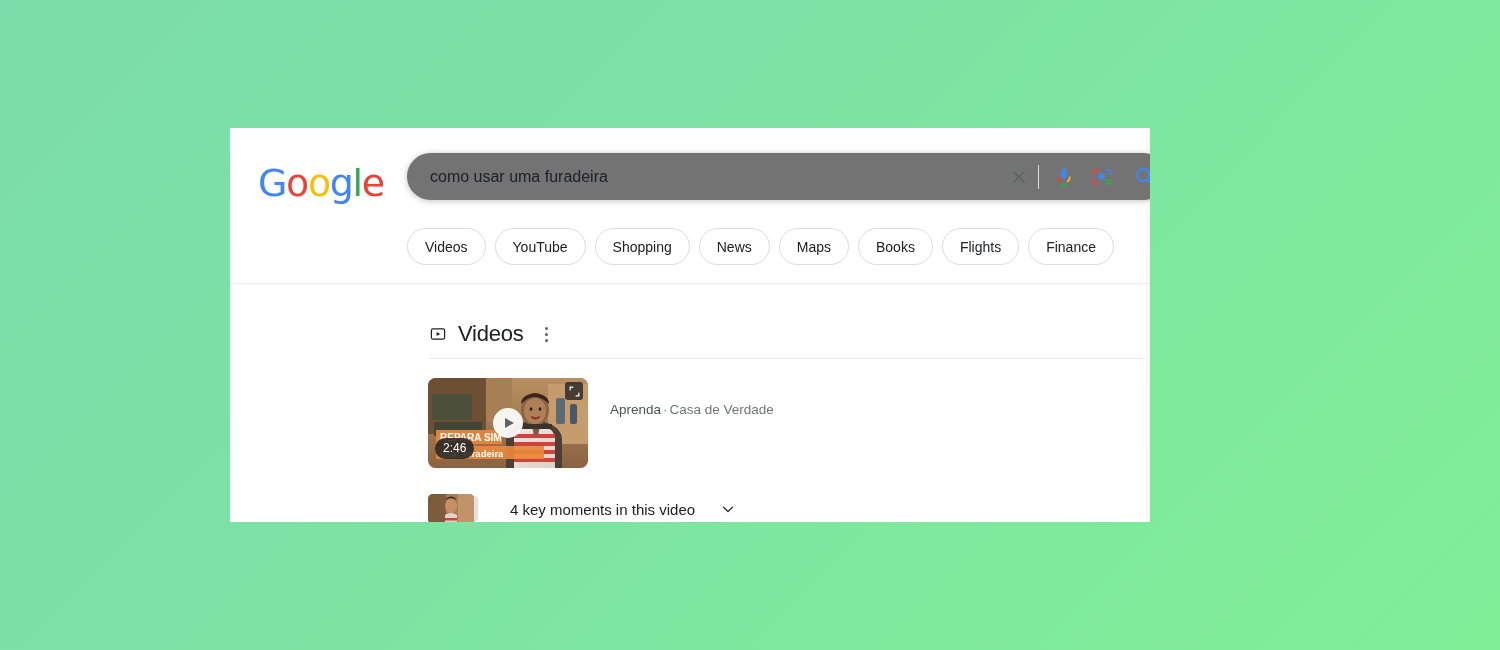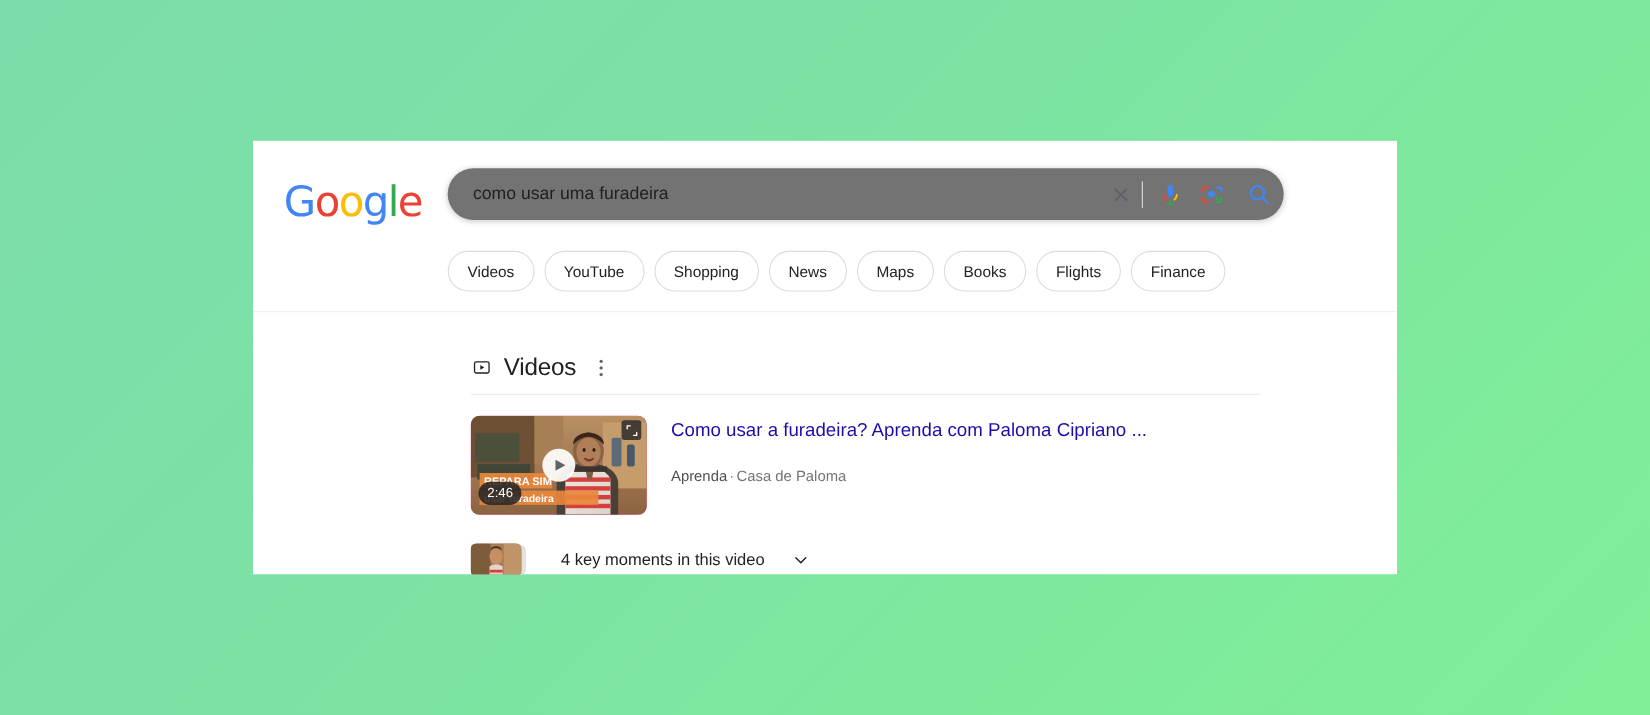--- a/index.html
+++ b/index.html
@@ -15,21 +15,21 @@
     font-family: "Liberation Sans", sans-serif;
     background: linear-gradient(135deg, #7cdcab 0%, #7ce2a4 40%, #80ef97 100%);
     position: relative;
   }
 
   
   .page-card {
     position: absolute;
     left: 230px;
     top: 128px;
-    width: 1040px;
+    width: 920px;
     height: 394px;
     background: #ffffff;
     overflow: hidden;
   }
 
   
   .header {
     position: relative;
     height: 155px;
   }
@@ -488,24 +488,23 @@
             <svg width="11" height="11" viewBox="0 0 14 14" aria-hidden="true">
               <path d="M1.5 5 V1.5 H5" stroke="#ffffff" stroke-width="1.5" fill="none" stroke-linecap="round"></path>
               <path d="M12.5 9 V12.5 H9" stroke="#ffffff" stroke-width="1.5" fill="none" stroke-linecap="round"></path>
             </svg>
           </div>
 
           <div class="duration">2:46</div>
         </div>
 
         <div class="vid-info">
-          <a class="vid-title" href="#">Como usar a furadeira? Aprenda com Paloma Cipriano ...</a>
 
           <div class="vid-source">
-            <span>Aprenda</span><span class="sep">·</span><span class="chan">Casa de Paloma</span>
+            <span>Aprenda</span><span class="sep">·</span><span class="chan">Casa de Verdade</span>
           </div>
 
         </div>
       </div>
 
       <div class="moments">
         <div class="stack">
           <div class="s-card s3"></div>
           <div class="s-card s2"></div>
           <div class="s-card s1">

